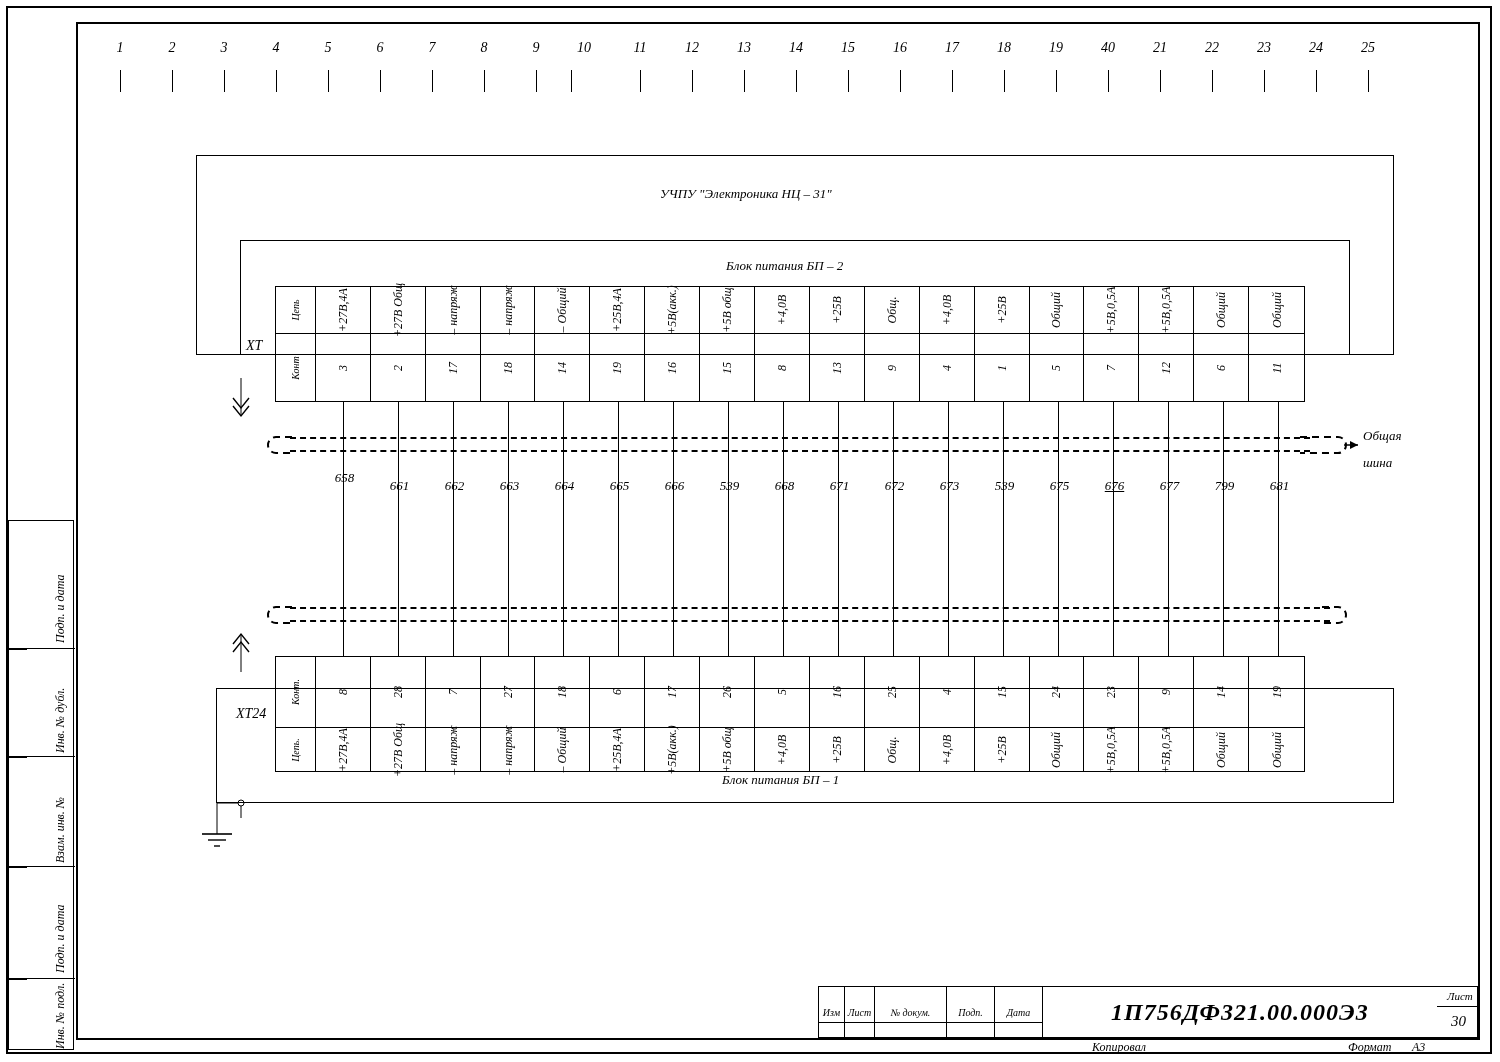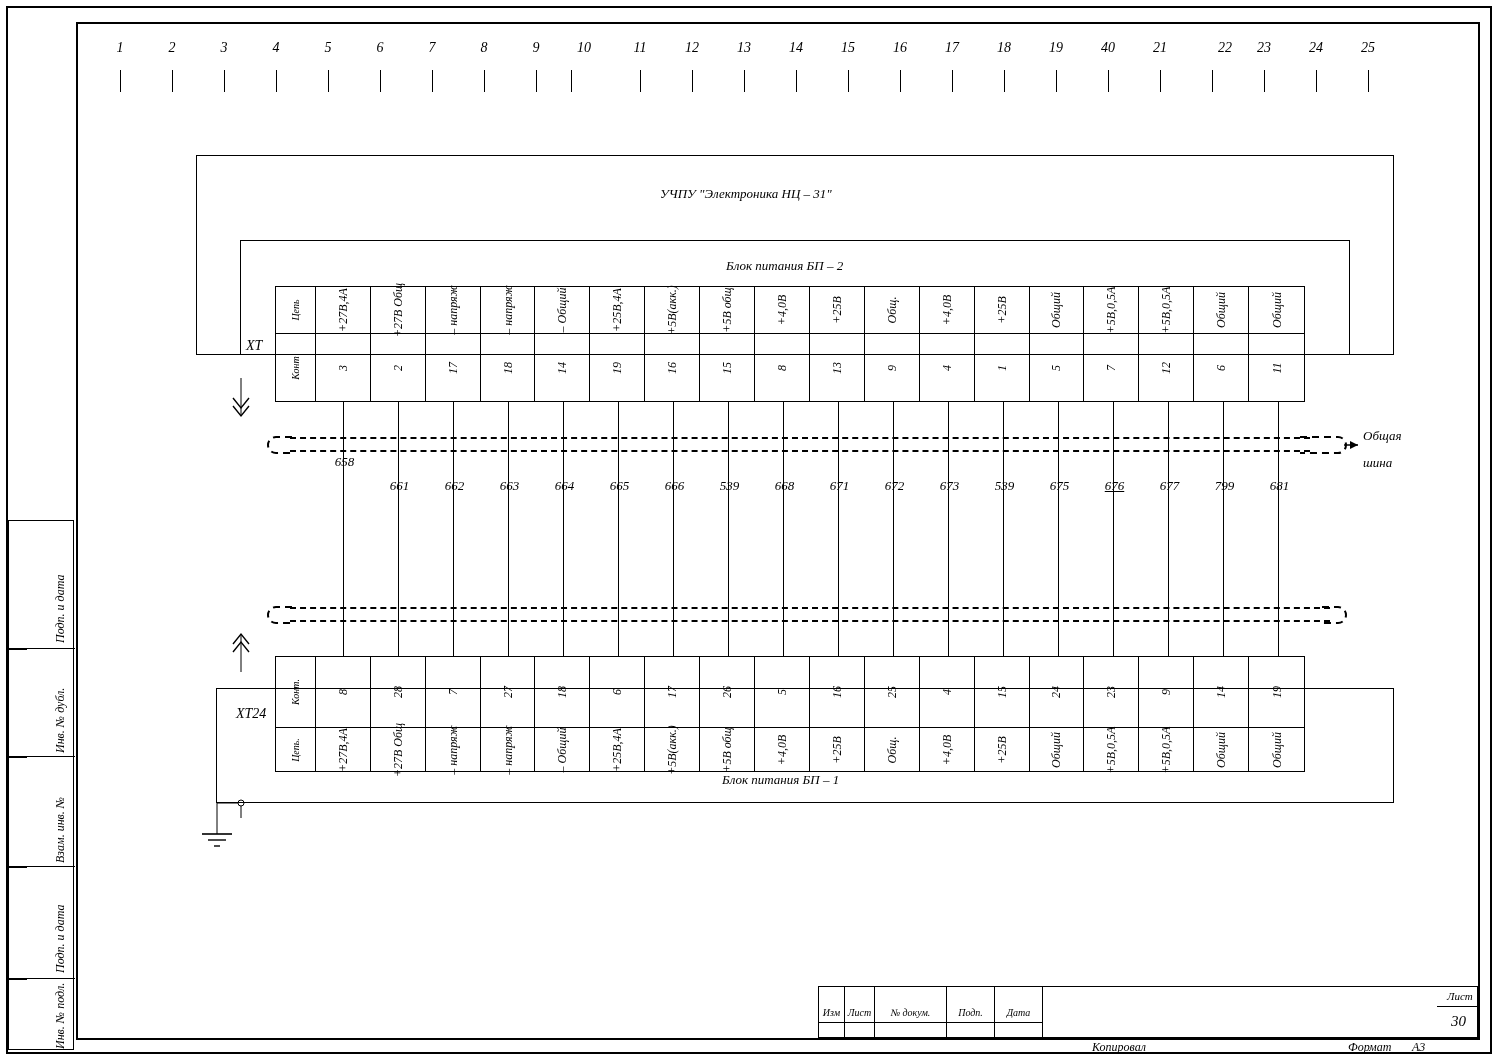--- a/index.html
+++ b/index.html
@@ -152,21 +152,21 @@
         <div class="bar"></div>
       </div>
       <div class="col" style="left: 988px;">
         <div class="num">40</div>
         <div class="bar"></div>
       </div>
       <div class="col" style="left: 1040px;">
         <div class="num">21</div>
         <div class="bar"></div>
       </div>
-      <div class="col" style="left: 1092px; text-align: right;">
+      <div class="col" style="left: 1092px;">
         <div class="num">22</div>
         <div class="bar"></div>
       </div>
       <div class="col" style="left: 1144px;">
         <div class="num">23</div>
         <div class="bar"></div>
       </div>
       <div class="col" style="left: 1196px;">
         <div class="num">24</div>
         <div class="bar"></div>
@@ -380,21 +380,21 @@
       </div>
       <div class="cell" style="width: 55px;">
         <div class="rowsplit" style="top: 70px;"></div>
         <div class="vlabel" style="top: 93px;">Общий</div>
         <div class="vlabel" style="top: 35px;">19</div>
       </div>
     </div>
 
   <div id="wires" style="position:absolute;left:0;top:0;width:1500px;height:1062px;">
       <div class="wire" style="left: 342.5px; top: 402px; height: 254px;"></div>
-      <div class="wnum" style="left: 344.5px; top: 454px;">658</div>
+      <div class="wnum" style="left: 344.5px; top: 470px;">658</div>
       <div class="wire" style="left: 397.5px; top: 402px; height: 254px;"></div>
       <div class="wnum" style="left: 399.5px; top: 478px;">661</div>
       <div class="wire" style="left: 452.5px; top: 402px; height: 254px;"></div>
       <div class="wnum" style="left: 454.5px; top: 478px;">662</div>
       <div class="wire" style="left: 507.5px; top: 402px; height: 254px;"></div>
       <div class="wnum" style="left: 509.5px; top: 478px;">663</div>
       <div class="wire" style="left: 562.5px; top: 402px; height: 254px;"></div>
       <div class="wnum" style="left: 564.5px; top: 478px;">664</div>
       <div class="wire" style="left: 617.5px; top: 402px; height: 254px;"></div>
       <div class="wnum" style="left: 619.5px; top: 478px;">665</div>
@@ -479,20 +479,21 @@
     <div class="tbcell" style="left:56px;top:20px;width:72px;height:16px;">№ докум.</div>
     <div class="tbcell" style="left:128px;top:20px;width:48px;height:16px;">Подп.</div>
     <div class="tbcell" style="left:176px;top:20px;width:48px;height:16px;">Дата</div>
 
     <div class="tbcell" style="left:0;top:36px;width:26px;height:16px;border-bottom:none;"></div>
     <div class="tbcell" style="left:26px;top:36px;width:30px;height:16px;border-bottom:none;"></div>
     <div class="tbcell" style="left:56px;top:36px;width:72px;height:16px;border-bottom:none;"></div>
     <div class="tbcell" style="left:128px;top:36px;width:48px;height:16px;border-bottom:none;"></div>
     <div class="tbcell" style="left:176px;top:36px;width:48px;height:16px;border-bottom:none;"></div>
 
+    <div class="docnum" style="left:292px;top:12px;">1П756ДФ321.00.000Э3</div>
 
     <div class="tbcell" style="left:618px;top:0;width:42px;height:20px;"></div>
     <div class="smalllbl" style="left:628px;top:3px;">Лист</div>
     <div class="smalllbl" style="left:632px;top:26px;font-size:15px;">30</div>
   </div>
 
   <div class="botline" style="left:1092px;top:1040px;">Копировал</div>
   <div class="botline" style="left:1348px;top:1040px;">Формат</div>
   <div class="botline" style="left:1412px;top:1040px;">А3</div>
 

